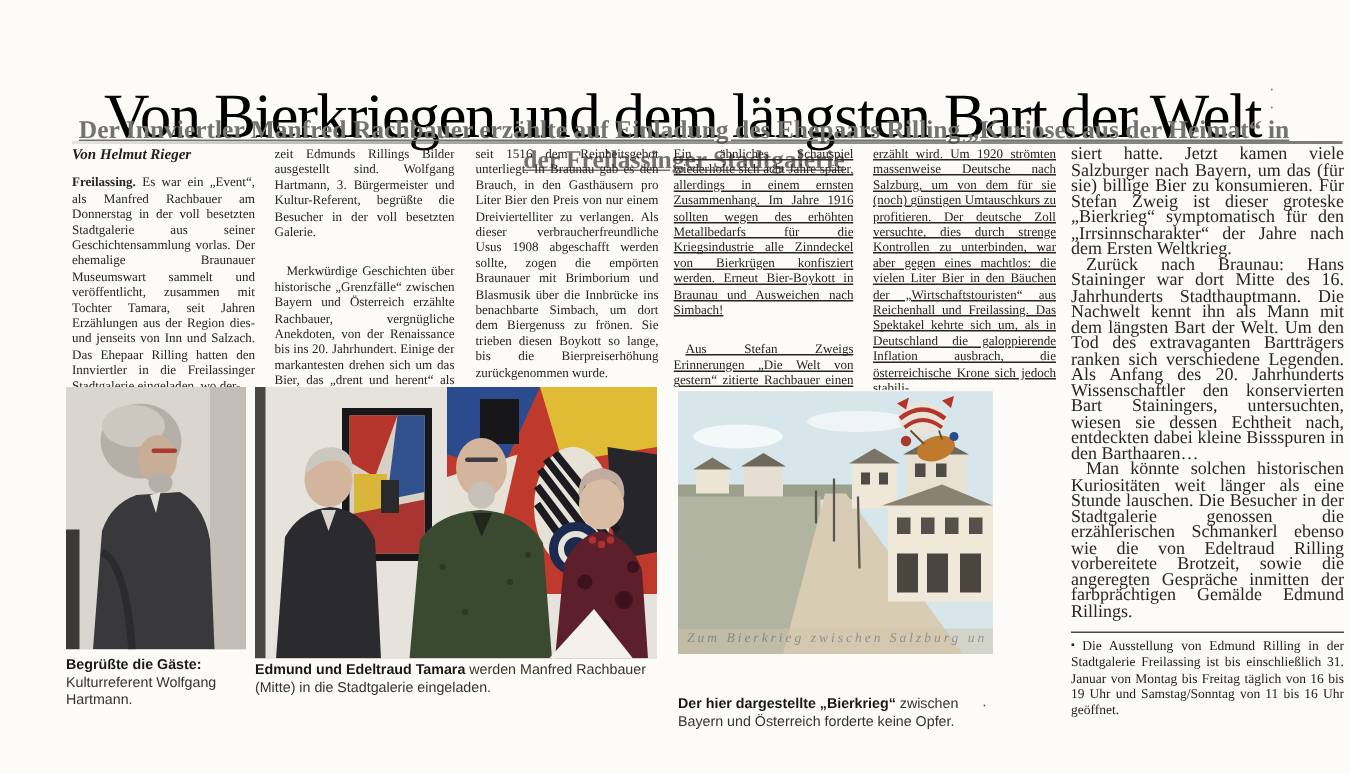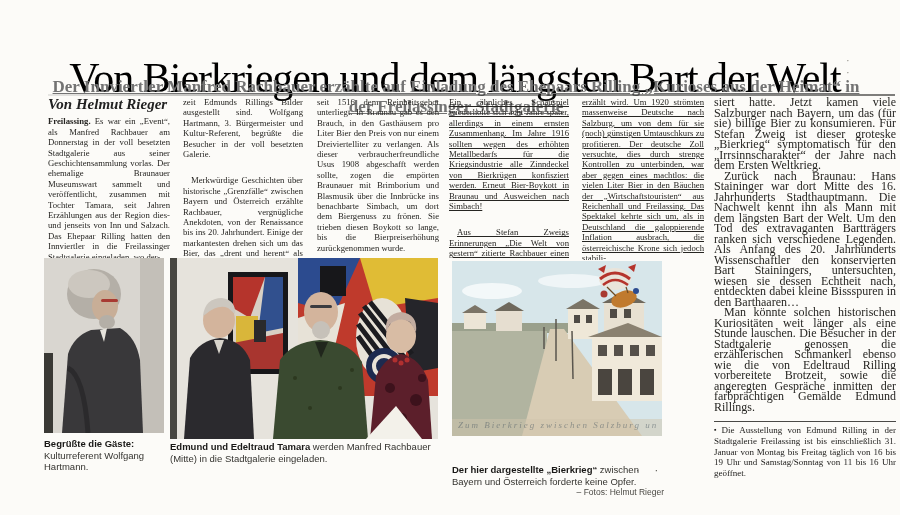--- a/index.html
+++ b/index.html
@@ -28,21 +28,21 @@
   }
   .hdots{left:846px;top:54px;width:44px;height:8px;color:#8a8880;font-size:11px;letter-spacing:14px;}
   
   .col{
     top:97px;height:163px;overflow:hidden;
     font-size:8.7px;line-height:10.4px;text-align:justify;
     color:#262522;
   }
   .col p{margin:0;}
   .col p + p{margin-top:16px;text-indent:8px;}
-  .byline{font-style:italic;font-weight:700;font-size:15px;margin:2px 0 7px 0;color:#222;}
+  .byline{font-style:italic;font-weight:700;font-size:10px;margin:2px 0 7px 0;color:#222;}
   .lead{font-weight:700;}
   .c1{left:48px;width:122px;height:165px;}
   .c2{left:183px;width:120px;}
   .c3{left:317px;width:122px;}
   .c4{left:449px;width:120px;text-decoration:underline;}
   .c5{left:582px;width:122px;text-decoration:underline;}
   .wide{
     left:714px;top:97px;width:182px;height:322px;overflow:hidden;
     font-size:12px;line-height:10.5px;text-align:justify;color:#262522;
   }
@@ -255,15 +255,14 @@
 <div class="abs handwriting">Zum Bierkrieg zwischen Salzburg und Freilassing</div>
 
 <div class="abs caption cap1">
   <b>Begrüßte die Gäste:</b><span> Kulturreferent Wolfgang Hartmann.</span>
 </div>
 <div class="abs caption cap2">
   <b>Edmund und Edeltraud Tamara</b><span> werden Manfred Rachbauer (Mitte) in die Stadtgalerie eingeladen.</span>
 </div>
 <div class="abs caption cap3">
   <b>Der hier dargestellte „Bierkrieg“</b><span> zwischen Bayern und Österreich forderte keine Opfer.</span>
-  <span class="credit">– Fotos: Helmut Rieger</span>
 </div>
 <div class="abs end-dots">· ·</div>
 
 </body></html>

